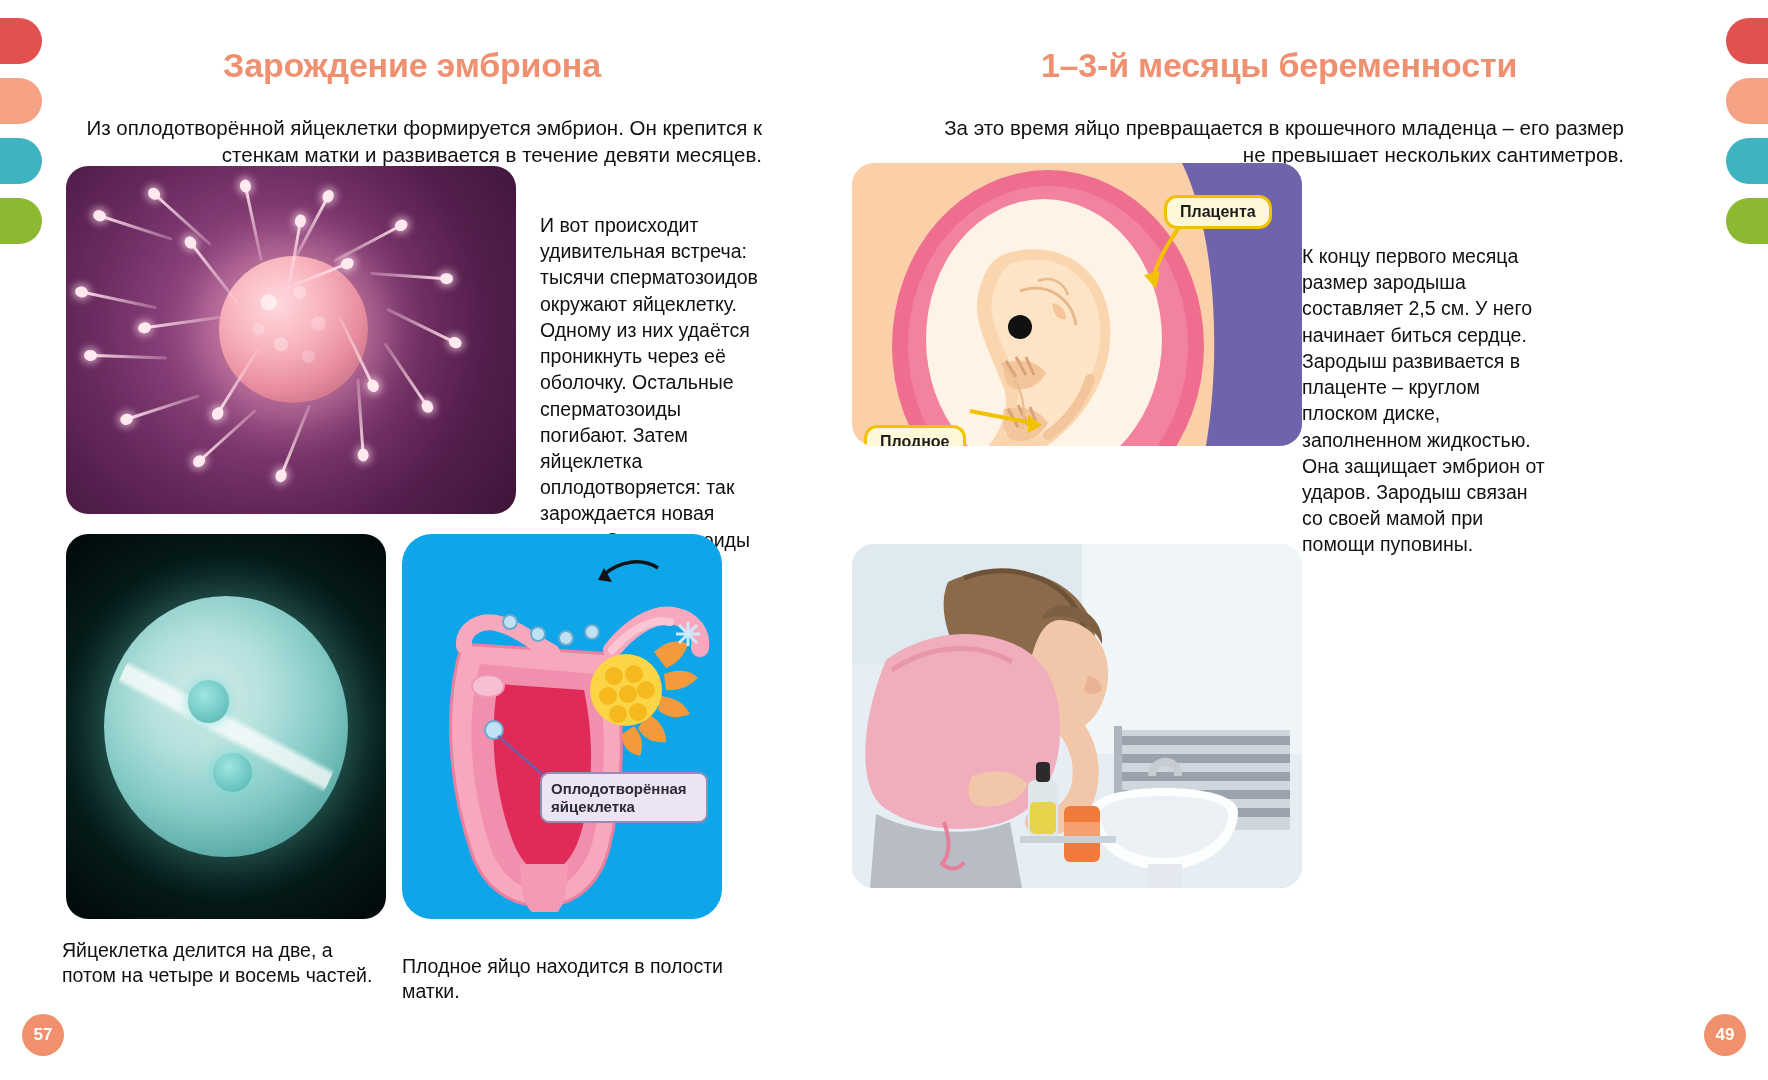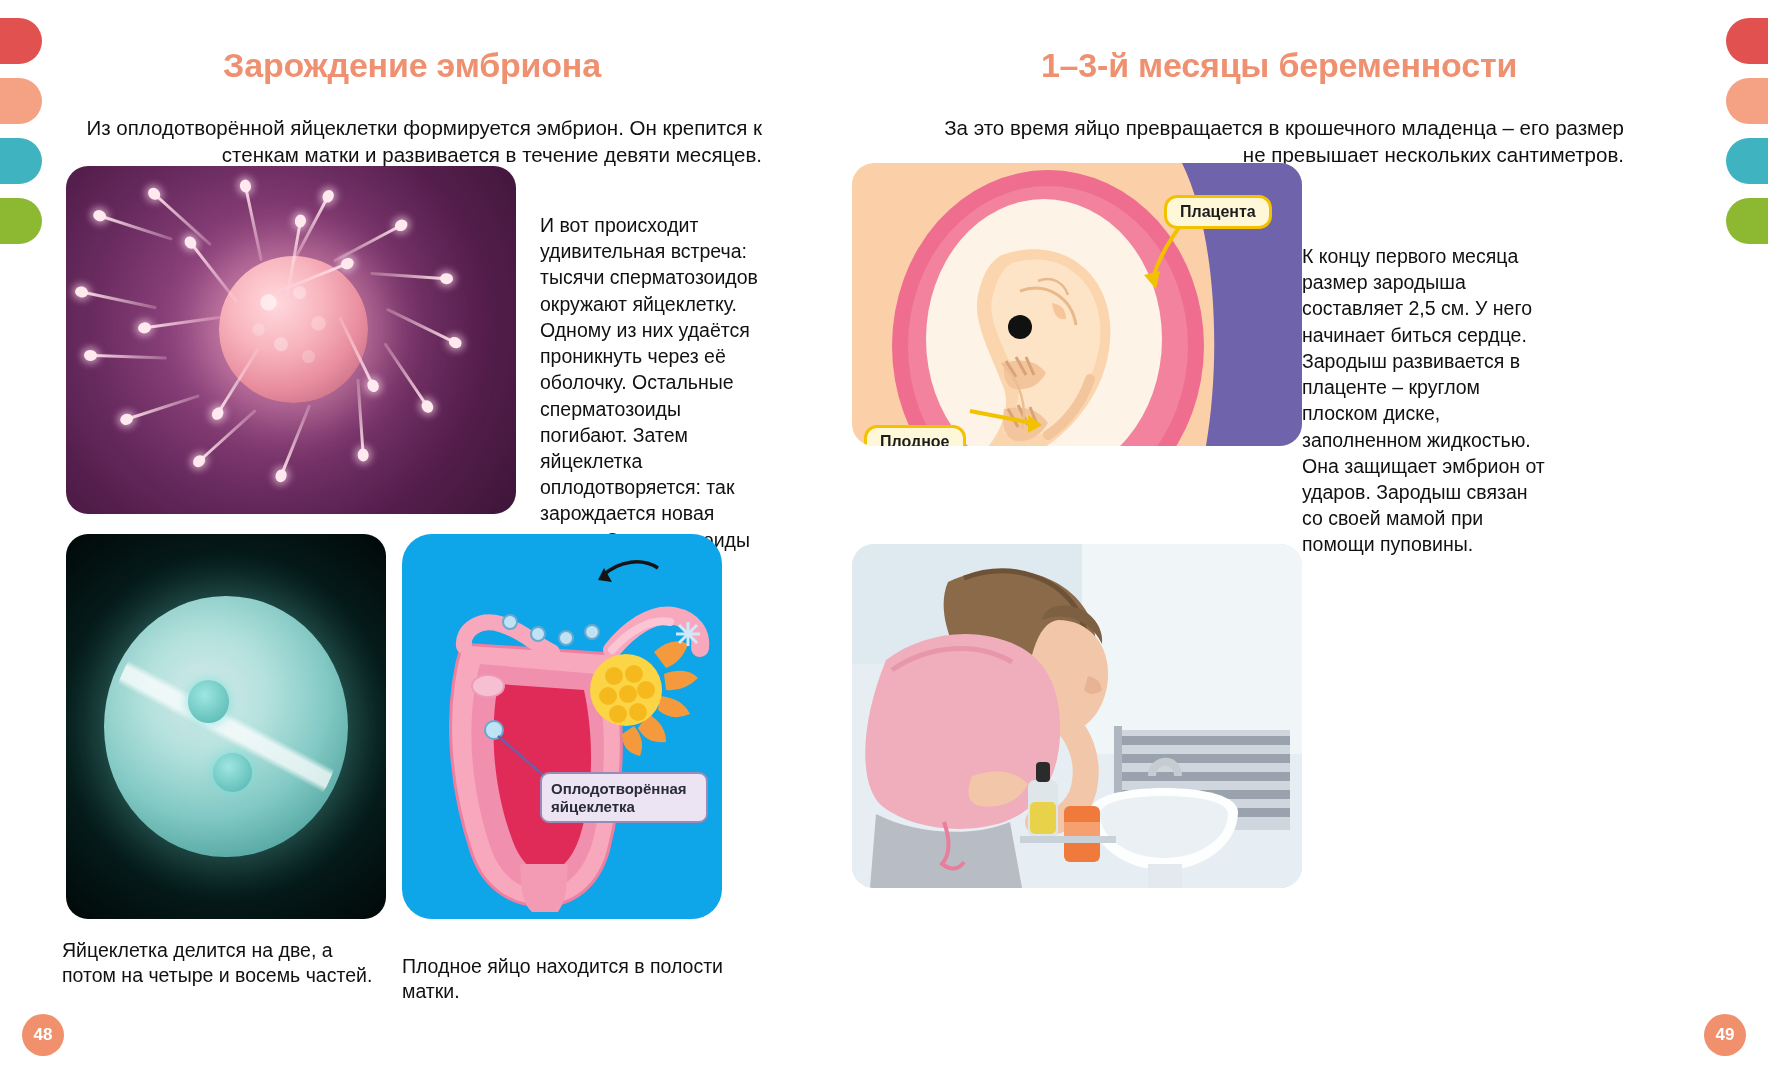--- a/index.html
+++ b/index.html
@@ -254,21 +254,21 @@
         </svg>
         <div class="labelbox" style="left:138px; top:238px; width:168px;">
           <span>Оплодотворённая яйцеклетка</span>
         </div>
       </div>
     </div>
 
     <div class="caption l-cap1">Яйцеклетка делится на две, а потом на четыре и восемь частей.</div>
     <div class="caption l-cap2">Плодное яйцо находится в полости матки.</div>
 
-    <div class="pgnum pgnum-l">48</div>
+    <div class="pgnum pgnum-l">57</div>
   </div>
 
   <div class="page page-right">
 
     <div class="tabs tabs-right">
       <div class="tab" style="background:#e0514f"></div>
       <div class="tab" style="background:#f5a183"></div>
       <div class="tab" style="background:#3fb3bf"></div>
       <div class="tab" style="background:#8cb832"></div>
     </div>

